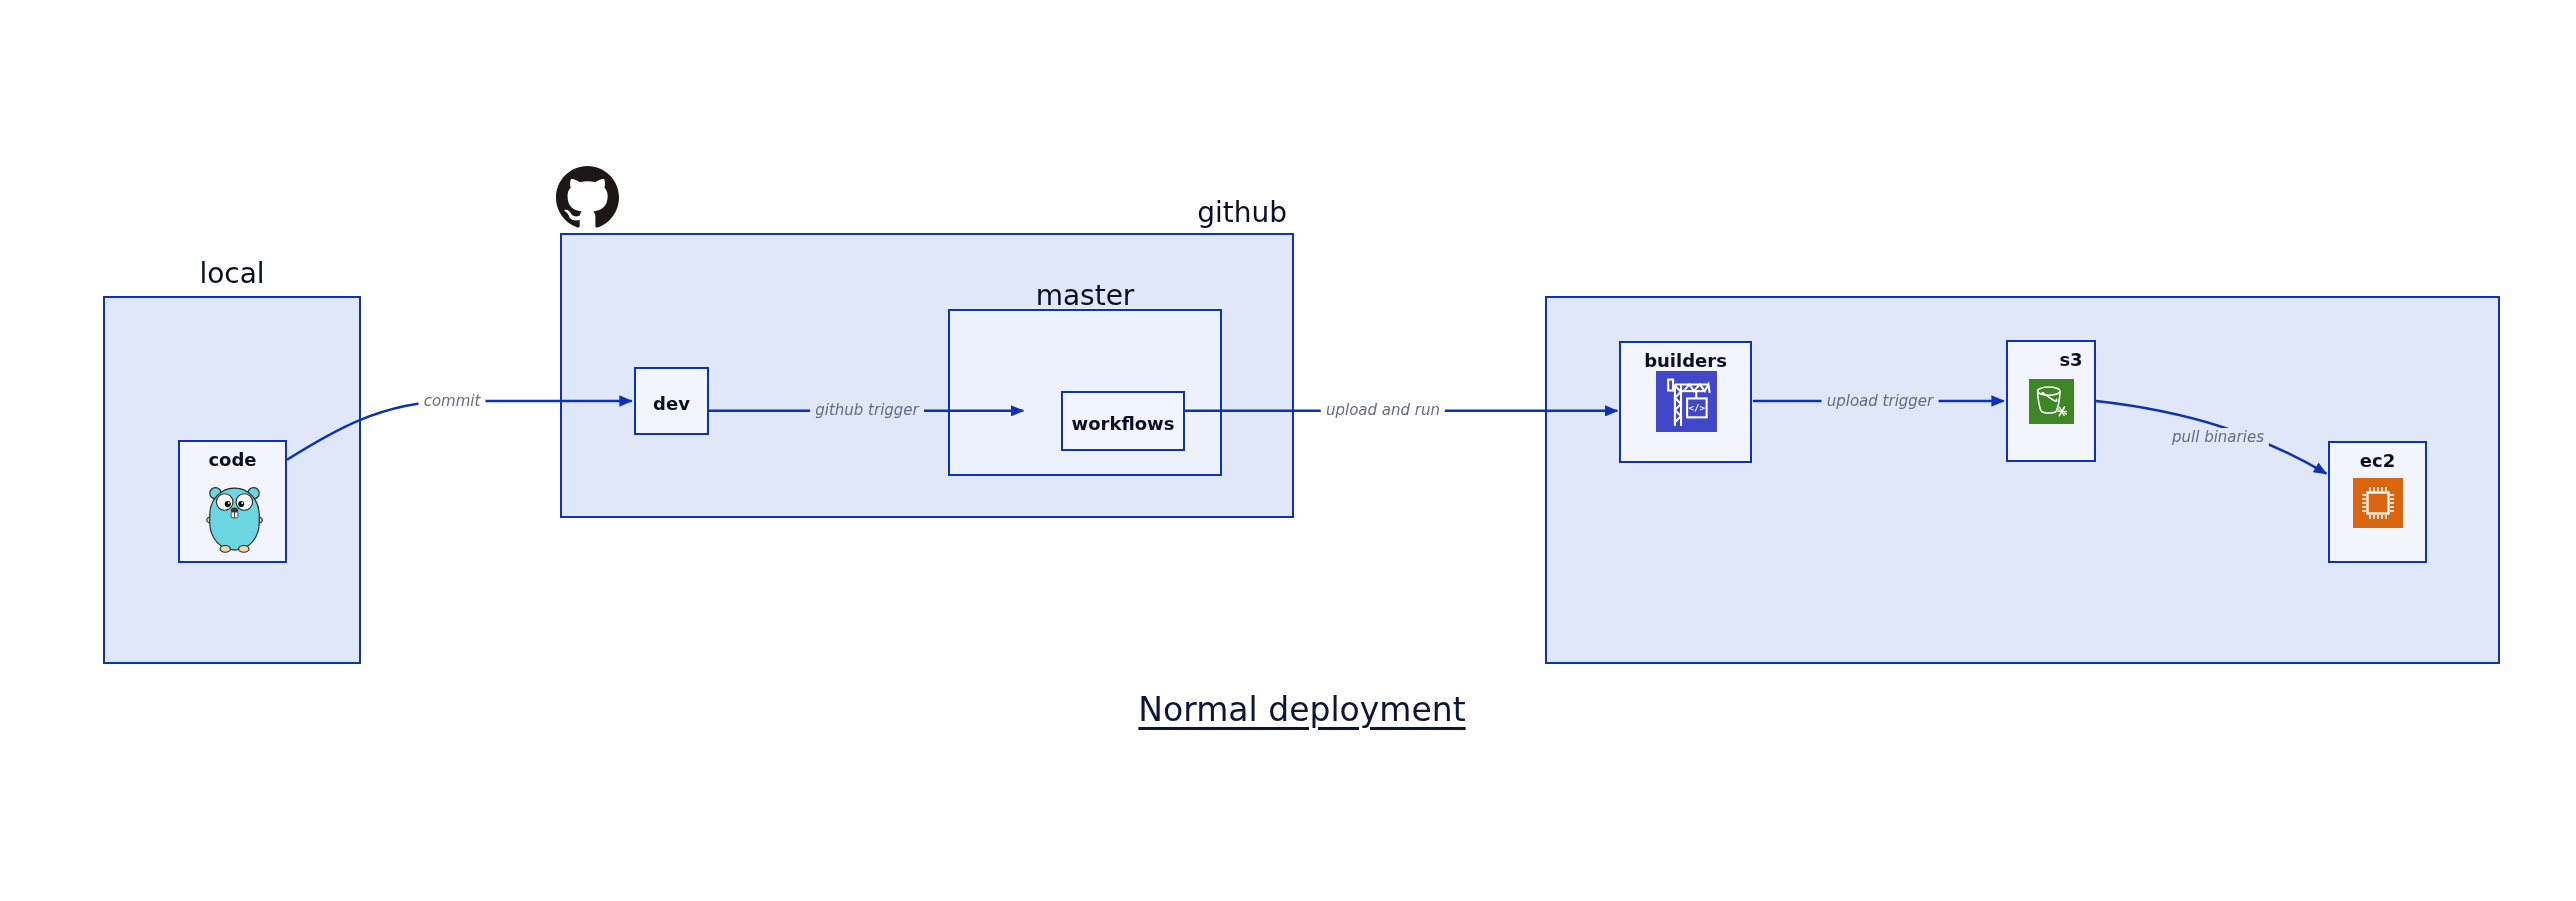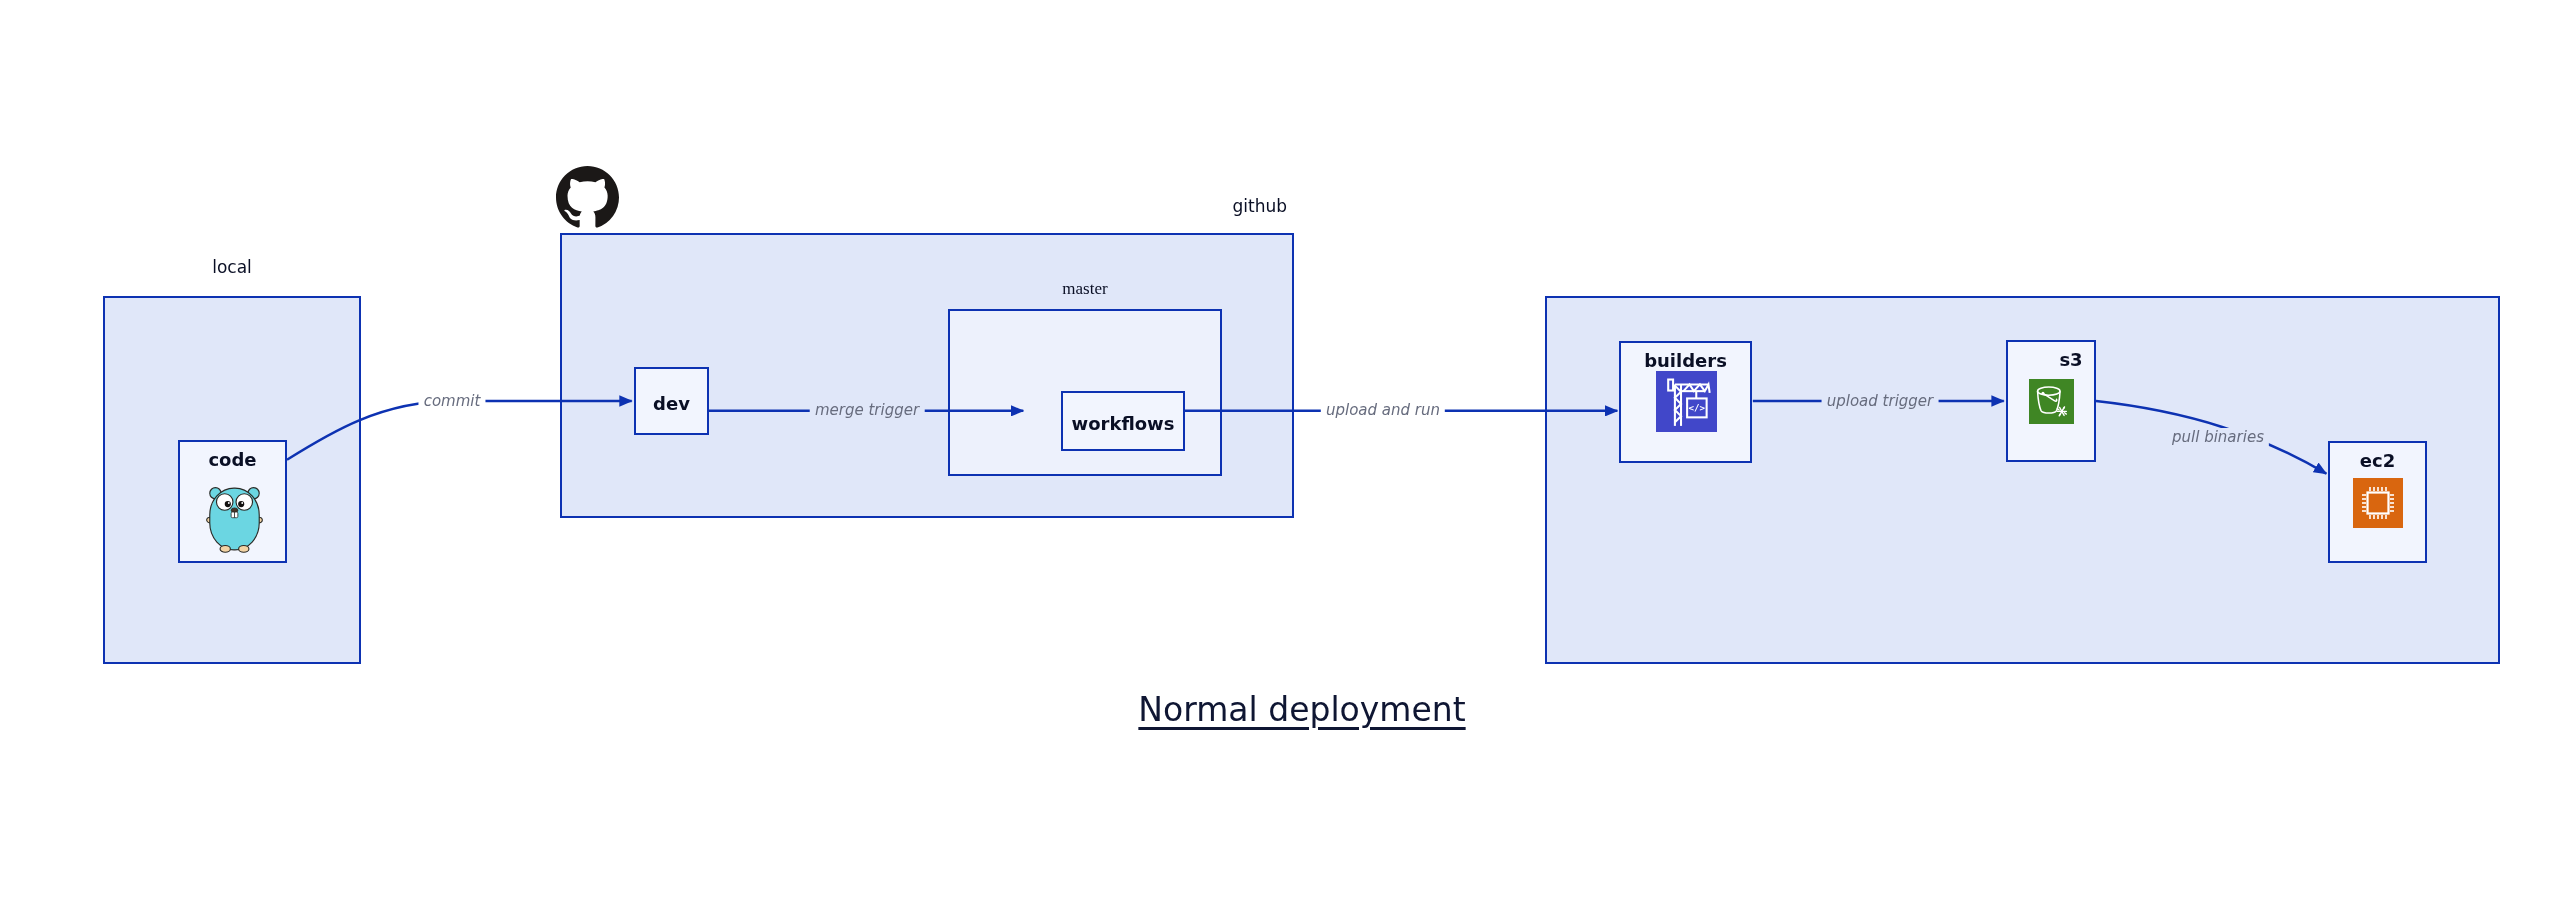--- a/index.html
+++ b/index.html
@@ -19,21 +19,21 @@
     --c-gopher:#6bd6e2;
   }
   *{margin:0;padding:0;box-sizing:border-box;}
   body{background:var(--c-bg);font-family:"DejaVu Sans",sans-serif;}
   .canvas{position:relative;width:2604px;height:902px;background:var(--c-bg);overflow:hidden;}
 
   .container-box{position:absolute;background:var(--c-container-fill);border:2.6px solid var(--c-border);}
   .subcontainer-box{position:absolute;background:var(--c-master-fill);border:2.6px solid var(--c-border);z-index:2;}
   .node{position:absolute;background:var(--c-node-fill);border:2.1px solid var(--c-border);z-index:4;}
 
-  .container-label{position:absolute;font-size:17px;color:var(--c-text);z-index:5;}
+  .container-label{position:absolute;font-size:28px;color:var(--c-text);z-index:5;}
   .node-label{position:absolute;width:100%;text-align:center;font-size:18px;font-weight:bold;color:var(--c-text);}
 
   .edges-svg{position:absolute;left:0;top:0;z-index:3;}
 
   .edge-label{position:absolute;transform:translateX(-50%);font-size:15px;font-style:italic;
               color:var(--c-edge-label);padding:0 5.2px;white-space:nowrap;z-index:5;line-height:18.5px;}
   .edge-label.on-white{background:var(--c-bg);font-style:italic;}
   .edge-label.on-container{background:var(--c-container-fill);}
 
   .node-icon{position:absolute;}
@@ -54,21 +54,21 @@
   <div class="container-box" style="left:560px;top:233px;width:734px;height:285px;"></div>
 
   <div class="subcontainer-box" style="left:948px;top:309px;width:274px;height:167px;"></div>
 
   <div class="container-box" style="left:1545px;top:296px;width:955px;height:368px;"></div>
 
   <div class="container-label" style="left:103px;top:257px;width:258px;text-align:center;">local</div>
 
   <div class="container-label" style="left:1132px;top:196px;width:155px;text-align:right;">github</div>
 
-  <div class="container-label" style="left:948px;top:279px;width:274px;text-align:center;font-family:Liberation Serif, serif;">master</div>
+  <div class="container-label" style="left:948px;top:279px;width:274px;text-align:center;">master</div>
 
 
   <svg class="octocat" width="63" height="63" viewBox="0 0 16 16">
     <path fill="var(--c-octocat)" d="M8 0C3.58 0 0 3.58 0 8c0 3.54 2.29 6.53 5.47 7.59.4.07.55-.17.55-.38 0-.19-.01-.82-.01-1.49-2.01.37-2.53-.49-2.69-.94-.09-.23-.48-.94-.82-1.13-.28-.15-.68-.52-.01-.53.63-.01 1.08.58 1.23.82.72 1.21 1.87.87 2.33.66.07-.52.28-.87.51-1.07-1.78-.2-3.64-.89-3.64-3.95 0-.87.31-1.59.82-2.15-.08-.2-.36-1.02.08-2.12 0 0 .67-.21 2.2.82.64-.18 1.32-.27 2-.27s1.36.09 2 .27c1.53-1.04 2.2-.82 2.2-.82.44 1.1.16 1.92.08 2.12.51.56.82 1.27.82 2.15 0 3.07-1.87 3.75-3.65 3.95.29.25.54.73.54 1.48 0 1.07-.01 1.93-.01 2.2 0 .21.15.46.55.38A8.013 8.013 0 0 0 16 8c0-4.42-3.58-8-8-8z"></path>
   </svg>
 
   <svg class="edges-svg" width="2604" height="902" viewBox="0 0 5054 1750">
     <defs>
       <marker id="arrow" markerUnits="userSpaceOnUse" markerWidth="26" markerHeight="22" refX="24" refY="11" orient="auto">
         <path d="M0,0 L26,11 L0,22 Z" fill="var(--c-edge)"></path>
@@ -77,21 +77,21 @@
     <g stroke="var(--c-edge)" stroke-width="5" fill="none">
       <path d="M 557 892 C 640 840 740 778 880 778 L 1226 778" marker-end="url(#arrow)"></path>
       <path d="M 1375 797 L 1986 797" marker-end="url(#arrow)"></path>
       <path d="M 2230 797 L 3139 797" marker-end="url(#arrow)"></path>
       <path d="M 3402 778 L 3889 778" marker-end="url(#arrow)"></path>
       <path d="M 4068 778 C 4250 798 4390 845 4515 919" marker-end="url(#arrow)"></path>
     </g>
   </svg>
 
   <div class="edge-label on-white" style="left:452px;top:392px;">commit</div>
-  <div class="edge-label on-container" style="left:867px;top:401px;">merge trigger</div>
+  <div class="edge-label on-container" style="left:867px;top:401px;">github trigger</div>
   <div class="edge-label on-white" style="left:1383px;top:401px;">upload and run</div>
   <div class="edge-label on-container" style="left:1880px;top:392px;">upload trigger</div>
   <div class="edge-label on-container" style="left:2218px;top:428px;text-align:right;">pull binaries</div>
 
   <div class="node" style="left:178px;top:440px;width:109px;height:123px;">
     <div class="node-label" style="top:7.2px;">code</div>
     <svg class="node-icon" style="left:26px;top:43px;" width="57" height="68" viewBox="0 0 110 132">
       <g stroke="#2a2a26" stroke-width="2.2">
         <circle cx="18" cy="16" r="11" fill="var(--c-gopher)"></circle>
         <circle cx="92" cy="16" r="11" fill="var(--c-gopher)"></circle>

